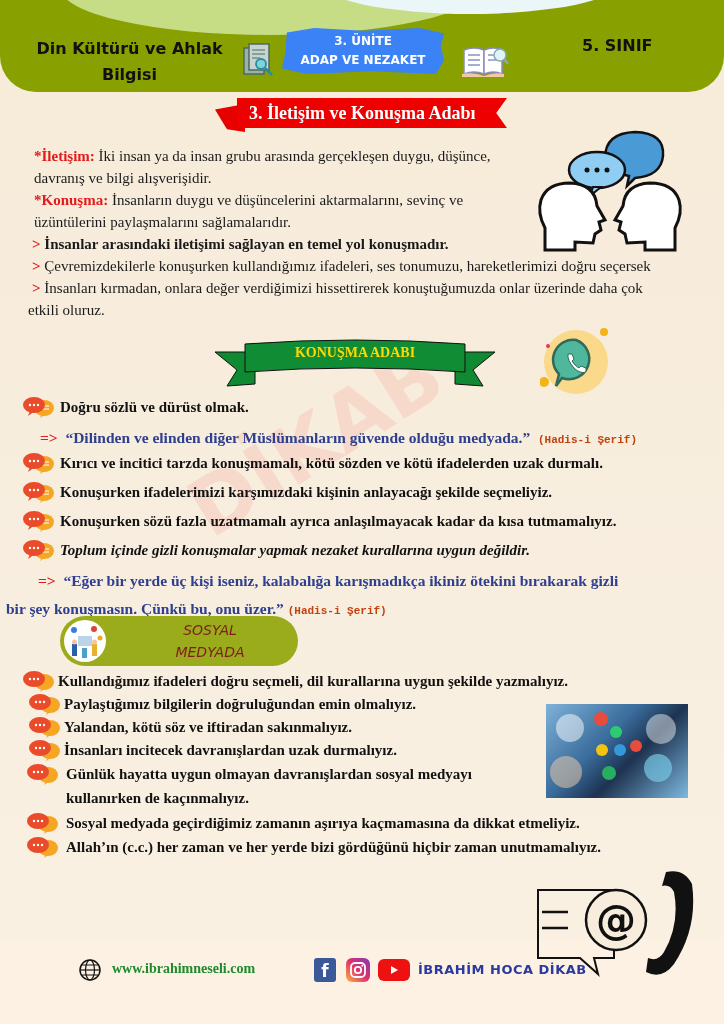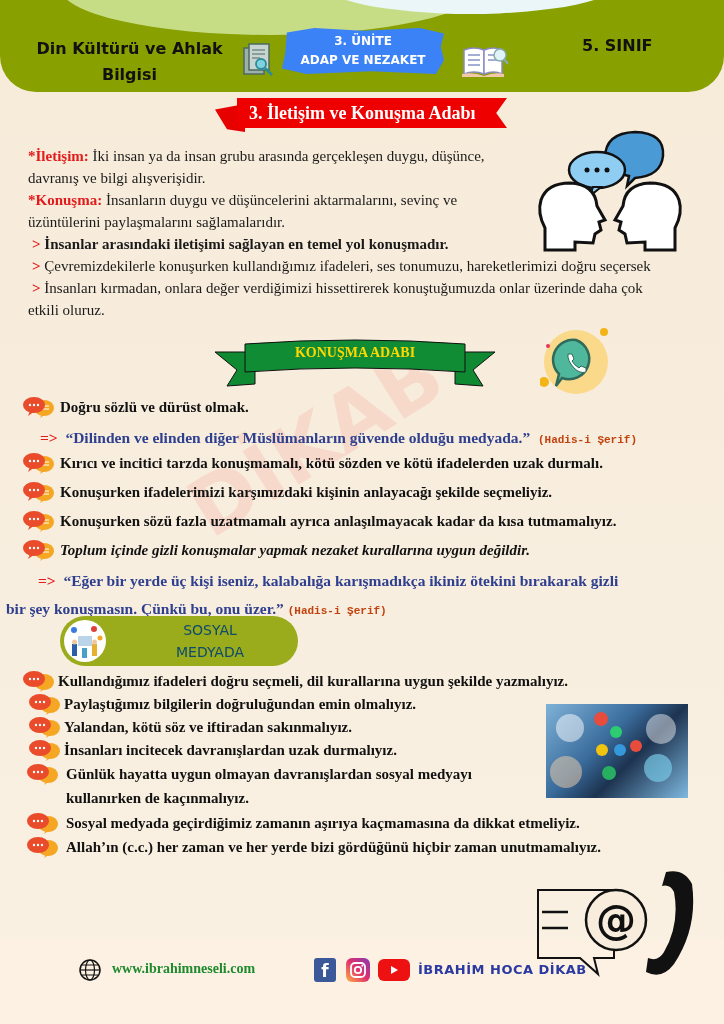--- a/index.html
+++ b/index.html
@@ -67,21 +67,21 @@
   .section-ribbon .ribbon-body {
     position: absolute; left: 22px; top: 0; width: 270px; height: 30px;
     background: #ee0000;
     clip-path: polygon(0 0, 100% 0, 96% 50%, 100% 100%, 0 100%);
     color: #fff; font-weight: bold; font-size: 18px; line-height: 30px;
     padding-left: 12px;
   }
 
   
   .defs {
-    position: absolute; left: 28px; top: 145px; width: 500px;
+    position: absolute; left: 34px; top: 145px; width: 500px;
     font-size: 15px; line-height: 22px; color: #1a1a1a;
   }
   .defs .term { color: #e31b1b; font-weight: bold; }
   .points {
     position: absolute; left: 28px; top: 233px; width: 670px;
     font-size: 15px; line-height: 22px; color: #1a1a1a;
   }
   .points .arrow { color: #e31b1b; font-weight: bold; }
   .points .bold { font-weight: bold; }
   .indent { padding-left: 4px; }
@@ -114,22 +114,22 @@
   .sm-pill {
     position: absolute; left: 60px; top: 616px; width: 238px; height: 50px;
     background: #9aab1c; border-radius: 25px;
   }
   .sm-pill .avatar {
     position: absolute; left: 4px; top: 4px; width: 42px; height: 42px;
     border-radius: 50%; background: #fff; overflow: hidden;
   }
   .sm-pill .label {
     position: absolute; left: 70px; top: 3px; width: 160px; text-align: center;
-    font-family: "DejaVu Sans", sans-serif; color: #0c4a6e;
-    font-size: 14px; line-height: 22px;
+    font-family: "DejaVu Sans", sans-serif; color: #7f1d1d;
+    font-size: 14px; line-height: 22px; font-style: italic;
   }
 
   .social-photo {
     position: absolute; left: 546px; top: 704px; width: 142px; height: 94px;
     background: linear-gradient(135deg, #7fb2d8 0%, #3a6c9c 40%, #1d3350 60%, #7fb9e0 100%);
     overflow: hidden;
   }
   .social-photo .app { position: absolute; border-radius: 50%; }
 
   .contact-icon { position: absolute; left: 534px; top: 868px; width: 160px; height: 110px; }

